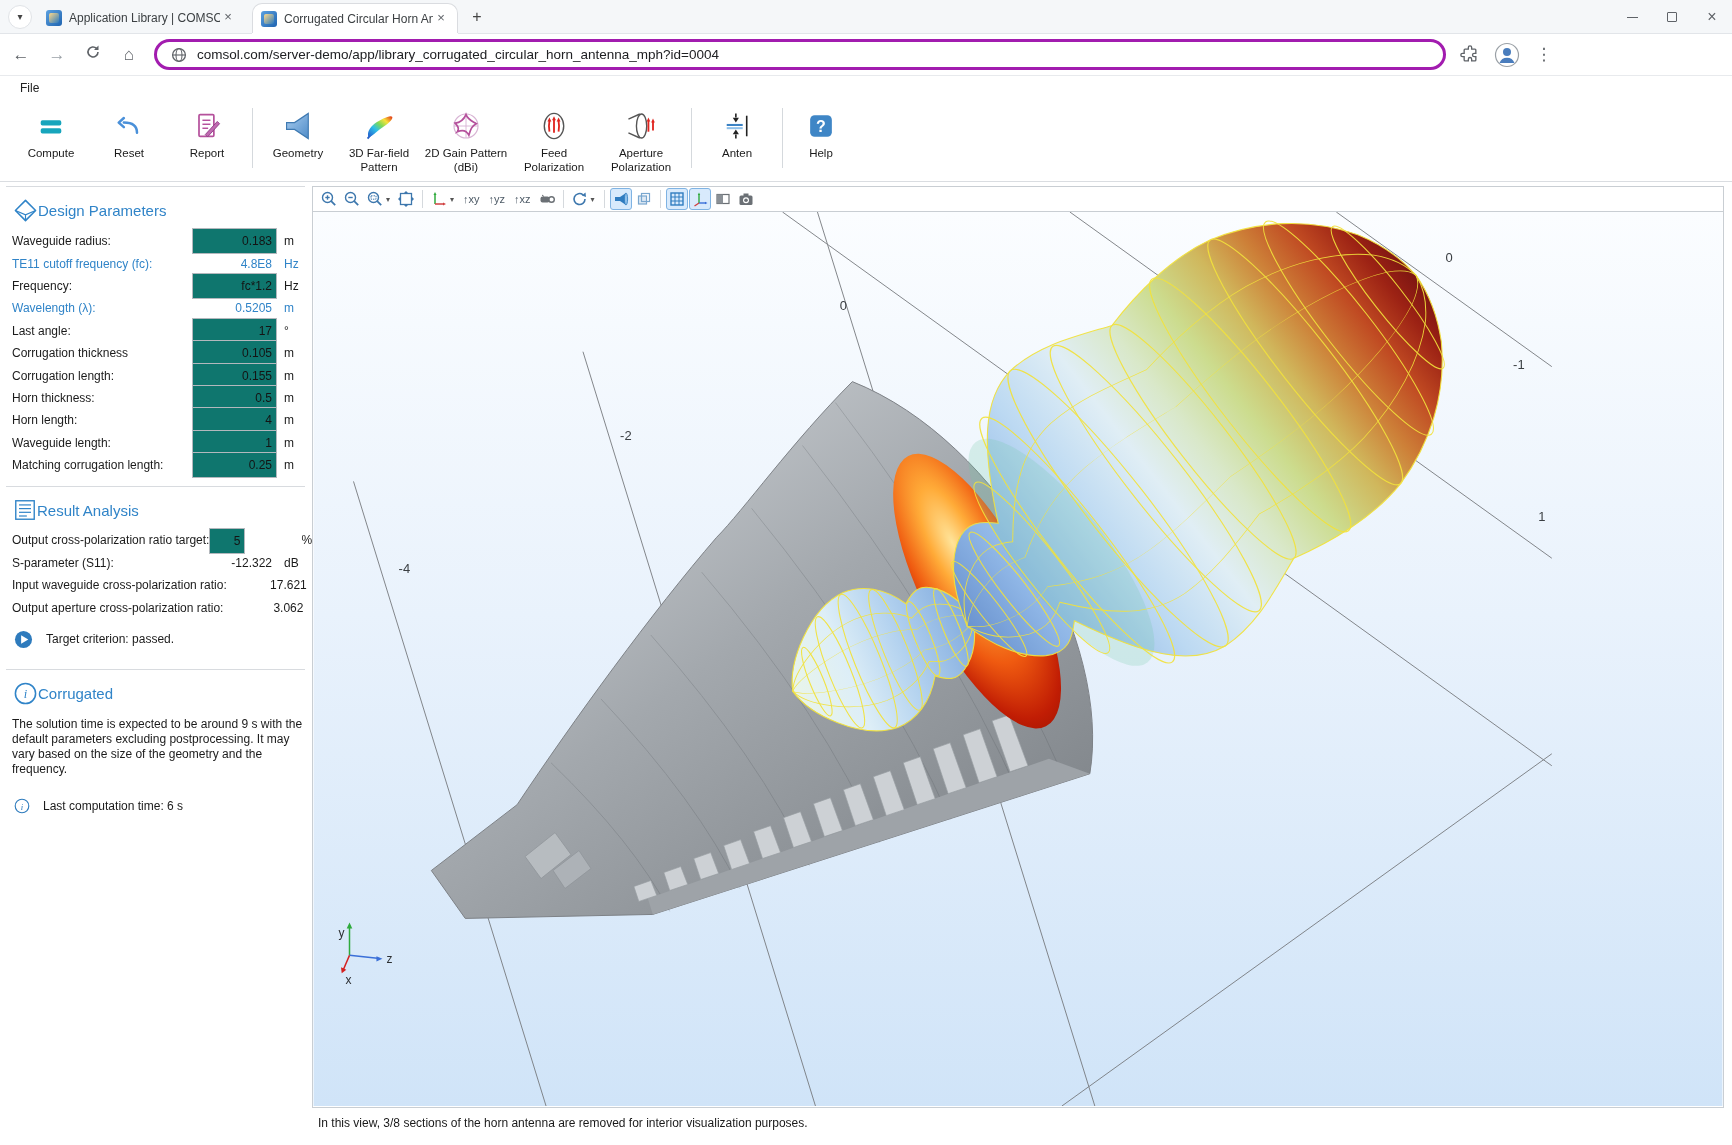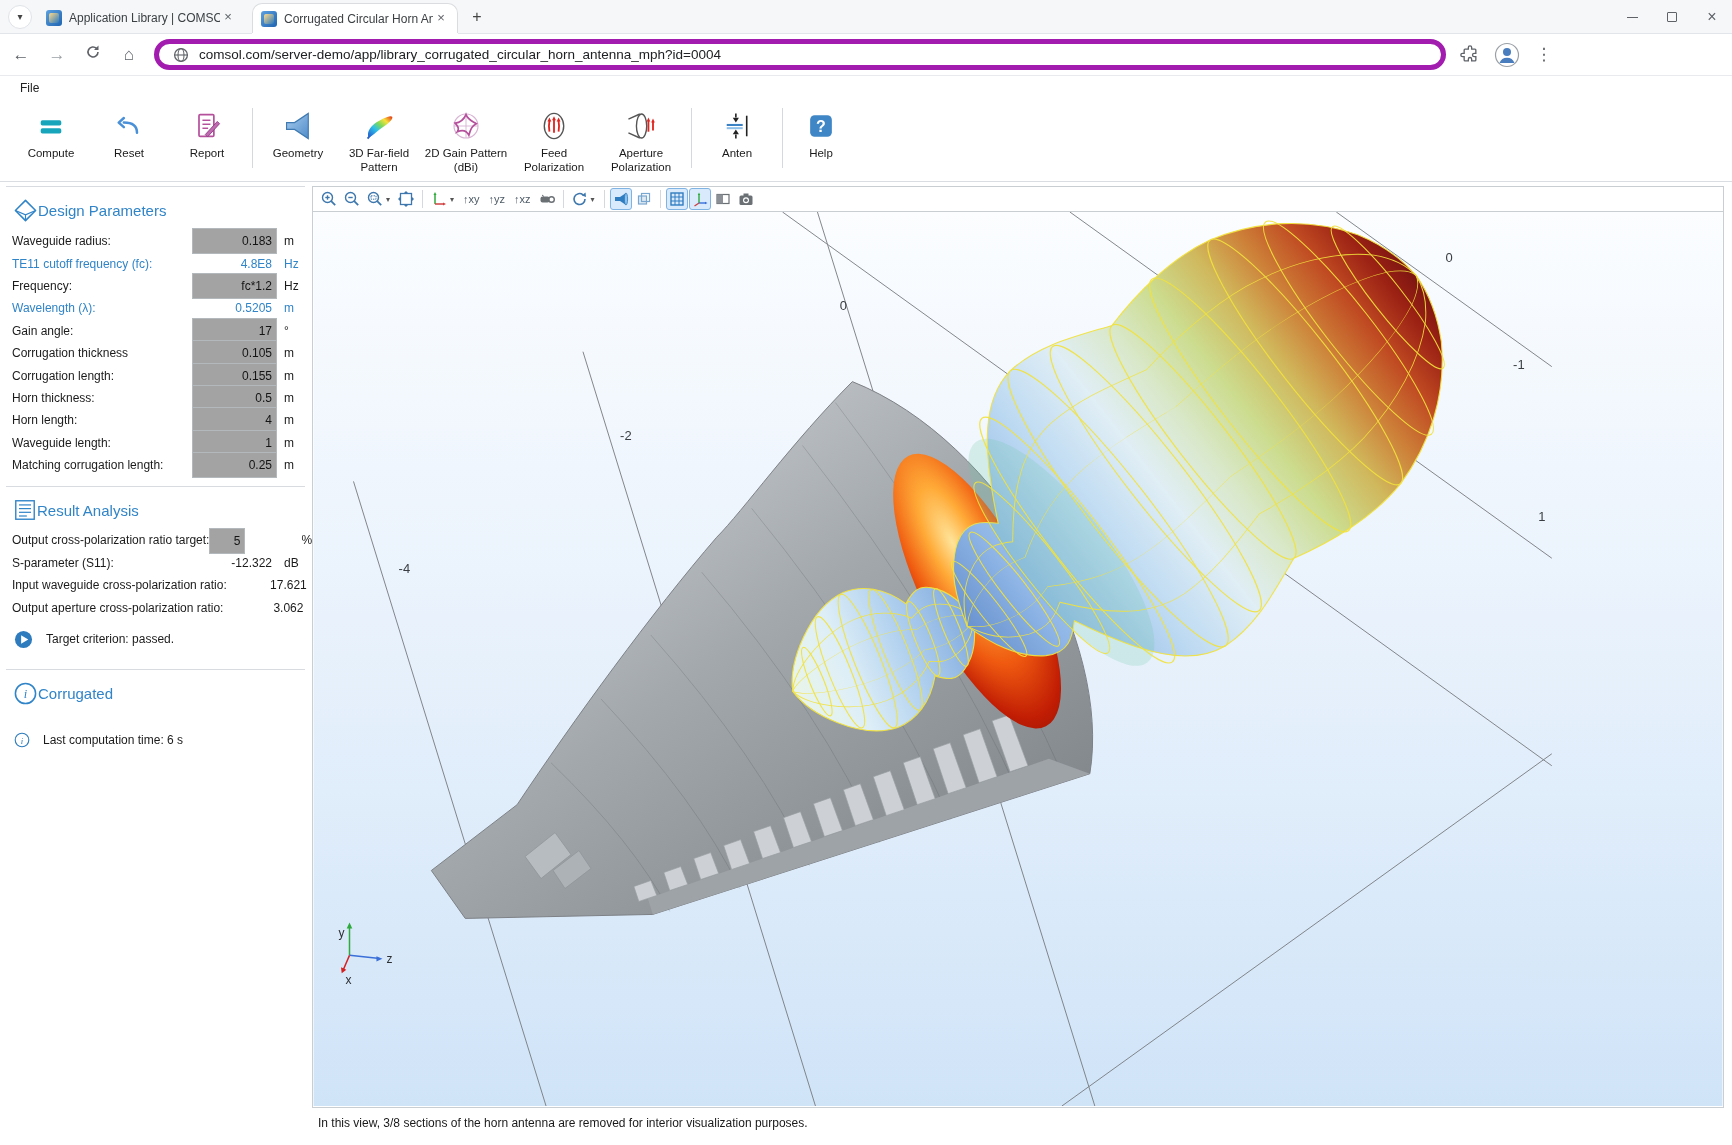--- a/index.html
+++ b/index.html
@@ -18,40 +18,40 @@
   .favicon:after{content:"";position:absolute;left:3px;top:3px;width:10px;height:10px;background:linear-gradient(135deg,#ffd98a,#2a7ac0);border-radius:2px;}
   .newtab { position:absolute; left:466px; top:7px; width:22px; height:22px; text-align:center; line-height:20px; font-size:16px; color:#444; border-radius:50%;}
   .winctl { position:absolute; top:0; right:0; height:34px; display:flex; }
   .winctl > div { width:40px; height:34px; display:flex; align-items:center; justify-content:center; color:#5f6368; font-size:13px;}
   .min-glyph{width:11px;height:0;border-top:1.4px solid #5f6368;}
   .max-glyph{width:10px;height:10px;border:1.4px solid #5f6368;border-radius:1px;}
 
   .navbar { position:absolute; left:0; top:34px; width:1732px; height:42px; background:#fff; border-bottom:1px solid #e8eaed; display:flex; align-items:center;}
   .nav-ico { width:30px; height:30px; margin-left:6px; text-align:center; line-height:30px; font-size:17px; color:#5f6368; border-radius:50%;}
   .nav-ico.fwd { color:#9aa0a6; }
-  .urlbar { margin-left:10px; width:1292px; height:31px; border:5px solid #a21caf; border-radius:16px; background:#fff; display:flex; align-items:center; padding:8px 14px; }
+  .urlbar { margin-left:10px; width:1292px; height:31px; border:3px solid #a21caf; border-radius:16px; background:#fff; display:flex; align-items:center; padding:8px 14px; }
   .urlbar .url { font-size:13.5px; color:#202124; margin-left:10px; white-space:nowrap;}
   .nav-right { display:flex; align-items:center; margin-left:14px; gap:14px;}
 
   
   .menubar { position:absolute; left:0; top:76px; width:1560px; height:24px; background:#fff;}
   .menubar .menu { position:absolute; left:14px; top:3px; font-size:12px; color:#222; padding:2px 6px;}
   .apptoolbar { position:absolute; left:0; top:100px; width:1732px; height:82px; background:#fff; border-bottom:1px solid #dadde1; display:flex; align-items:flex-start; padding-left:12px;}
   .tbtn { width:78px; padding-top:10px; display:flex; flex-direction:column; align-items:center; font-size:11.5px; color:#1a1a1a; text-align:center; line-height:1.18;}
   .tbtn .ticon { width:32px; height:32px; margin-bottom:5px;}
   .tsep { width:1px; height:60px; background:#d5d9dd; margin:8px 6px 0 6px;}
 
   
   .sidebar { position:absolute; left:0; top:183px; width:311px; bottom:0; background:#fff; }
   hr.sep { border:0; border-top:1px solid #d8dbdf; margin:3px 6px;}
   .section-head { display:flex; align-items:center; gap:0; padding:8px 0 7px 13px; color:#3084c8; font-size:15px;}
   .section-head svg { flex:0 0 auto;}
   .param-row { display:flex; align-items:center; height:22.4px; padding:0 9px 0 12px; font-size:12px; color:#1b1b1b;}
   .param-row .lbl { flex:1; white-space:nowrap;}
-  .val-box { width:85px; height:18px; border:1px solid #b3b8bd; background:#a3a3a3; font-size:12px; text-align:right; padding:12px 4px; color:#141414; font-family:inherit; flex:0 0 auto;}
+  .val-box { width:85px; height:18px; border:1px solid #b3b8bd; background:#0f766e; font-size:12px; text-align:right; padding:12px 4px; color:#141414; font-family:inherit; flex:0 0 auto;}
   .val-box.small { width:36px; margin-right:49px;}
   .val-ro { width:85px; text-align:right; padding-right:5px; flex:0 0 auto;}
   .unit { width:25px; padding-left:7px;}
   .param-row.blue .lbl, .param-row.blue .val-ro, .param-row.blue .unit { color:#3084c8;}
   .status-row { display:flex; align-items:center; gap:13px; padding:11px 14px 6px 14px; font-size:12px; color:#1b1b1b;}
   .info-par { padding:4px 8px 2px 12px; font-size:12px; line-height:1.25; color:#1b1b1b;}
 
   
   .gtoolbar { position:absolute; left:312px; top:186px; width:1412px; height:26px; background:#fff; border:1px solid #c9ced3; display:flex; align-items:center; padding:0 5px; gap:1px;}
   .gt-btn { height:22px; min-width:22px; display:flex; align-items:center; justify-content:center; border:1px solid transparent; border-radius:3px; padding:0 1px;}
@@ -264,21 +264,21 @@
     <span class="lbl">Frequency:</span>
     <input class="val-box" value="fc*1.2" style="">
     <span class="unit">Hz</span>
   </div>
   <div class="param-row blue">
     <span class="lbl">Wavelength (λ):</span>
     <span class="val-ro">0.5205</span>
     <span class="unit">m</span>
   </div>
   <div class="param-row">
-    <span class="lbl">Gain angle:</span>
+    <span class="lbl">Last angle:</span>
     <input class="val-box" value="17" style="">
     <span class="unit">°</span>
   </div>
   <div class="param-row">
     <span class="lbl">Corrugation thickness</span>
     <input class="val-box" value="0.105" style="">
     <span class="unit">m</span>
   </div>
   <div class="param-row">
     <span class="lbl">Corrugation length:</span>
@@ -348,20 +348,21 @@
   </div>
 
   <hr class="sep" style="margin-top:14px">
   <div class="section-head">
     <svg width="25" height="25" viewBox="0 0 26 26">
       <circle cx="13" cy="13" r="10.5" fill="none" stroke="#3084c8" stroke-width="1.6"></circle>
       <text x="13" y="18" font-size="13" font-style="italic" fill="#3084c8" text-anchor="middle" font-family="Liberation Serif, serif">i</text>
     </svg>
     <span>Corrugated</span>
   </div>
+  <div class="info-par">The solution time is expected to be around 9 s with the default parameters excluding postprocessing. It may vary based on the size of the geometry and the frequency.</div>
   <div class="status-row" style="margin-top:8px">
     <svg width="16" height="16" viewBox="0 0 20 20">
       <circle cx="10" cy="10" r="8.5" fill="none" stroke="#2e7bbd" stroke-width="1.4"></circle>
       <text x="10" y="14.5" font-size="11" font-style="italic" fill="#2e7bbd" text-anchor="middle" font-family="Liberation Serif, serif">i</text>
     </svg>
     <span>Last computation time: 6 s</span>
   </div>
 </div>
 
 <div class="gtoolbar">

